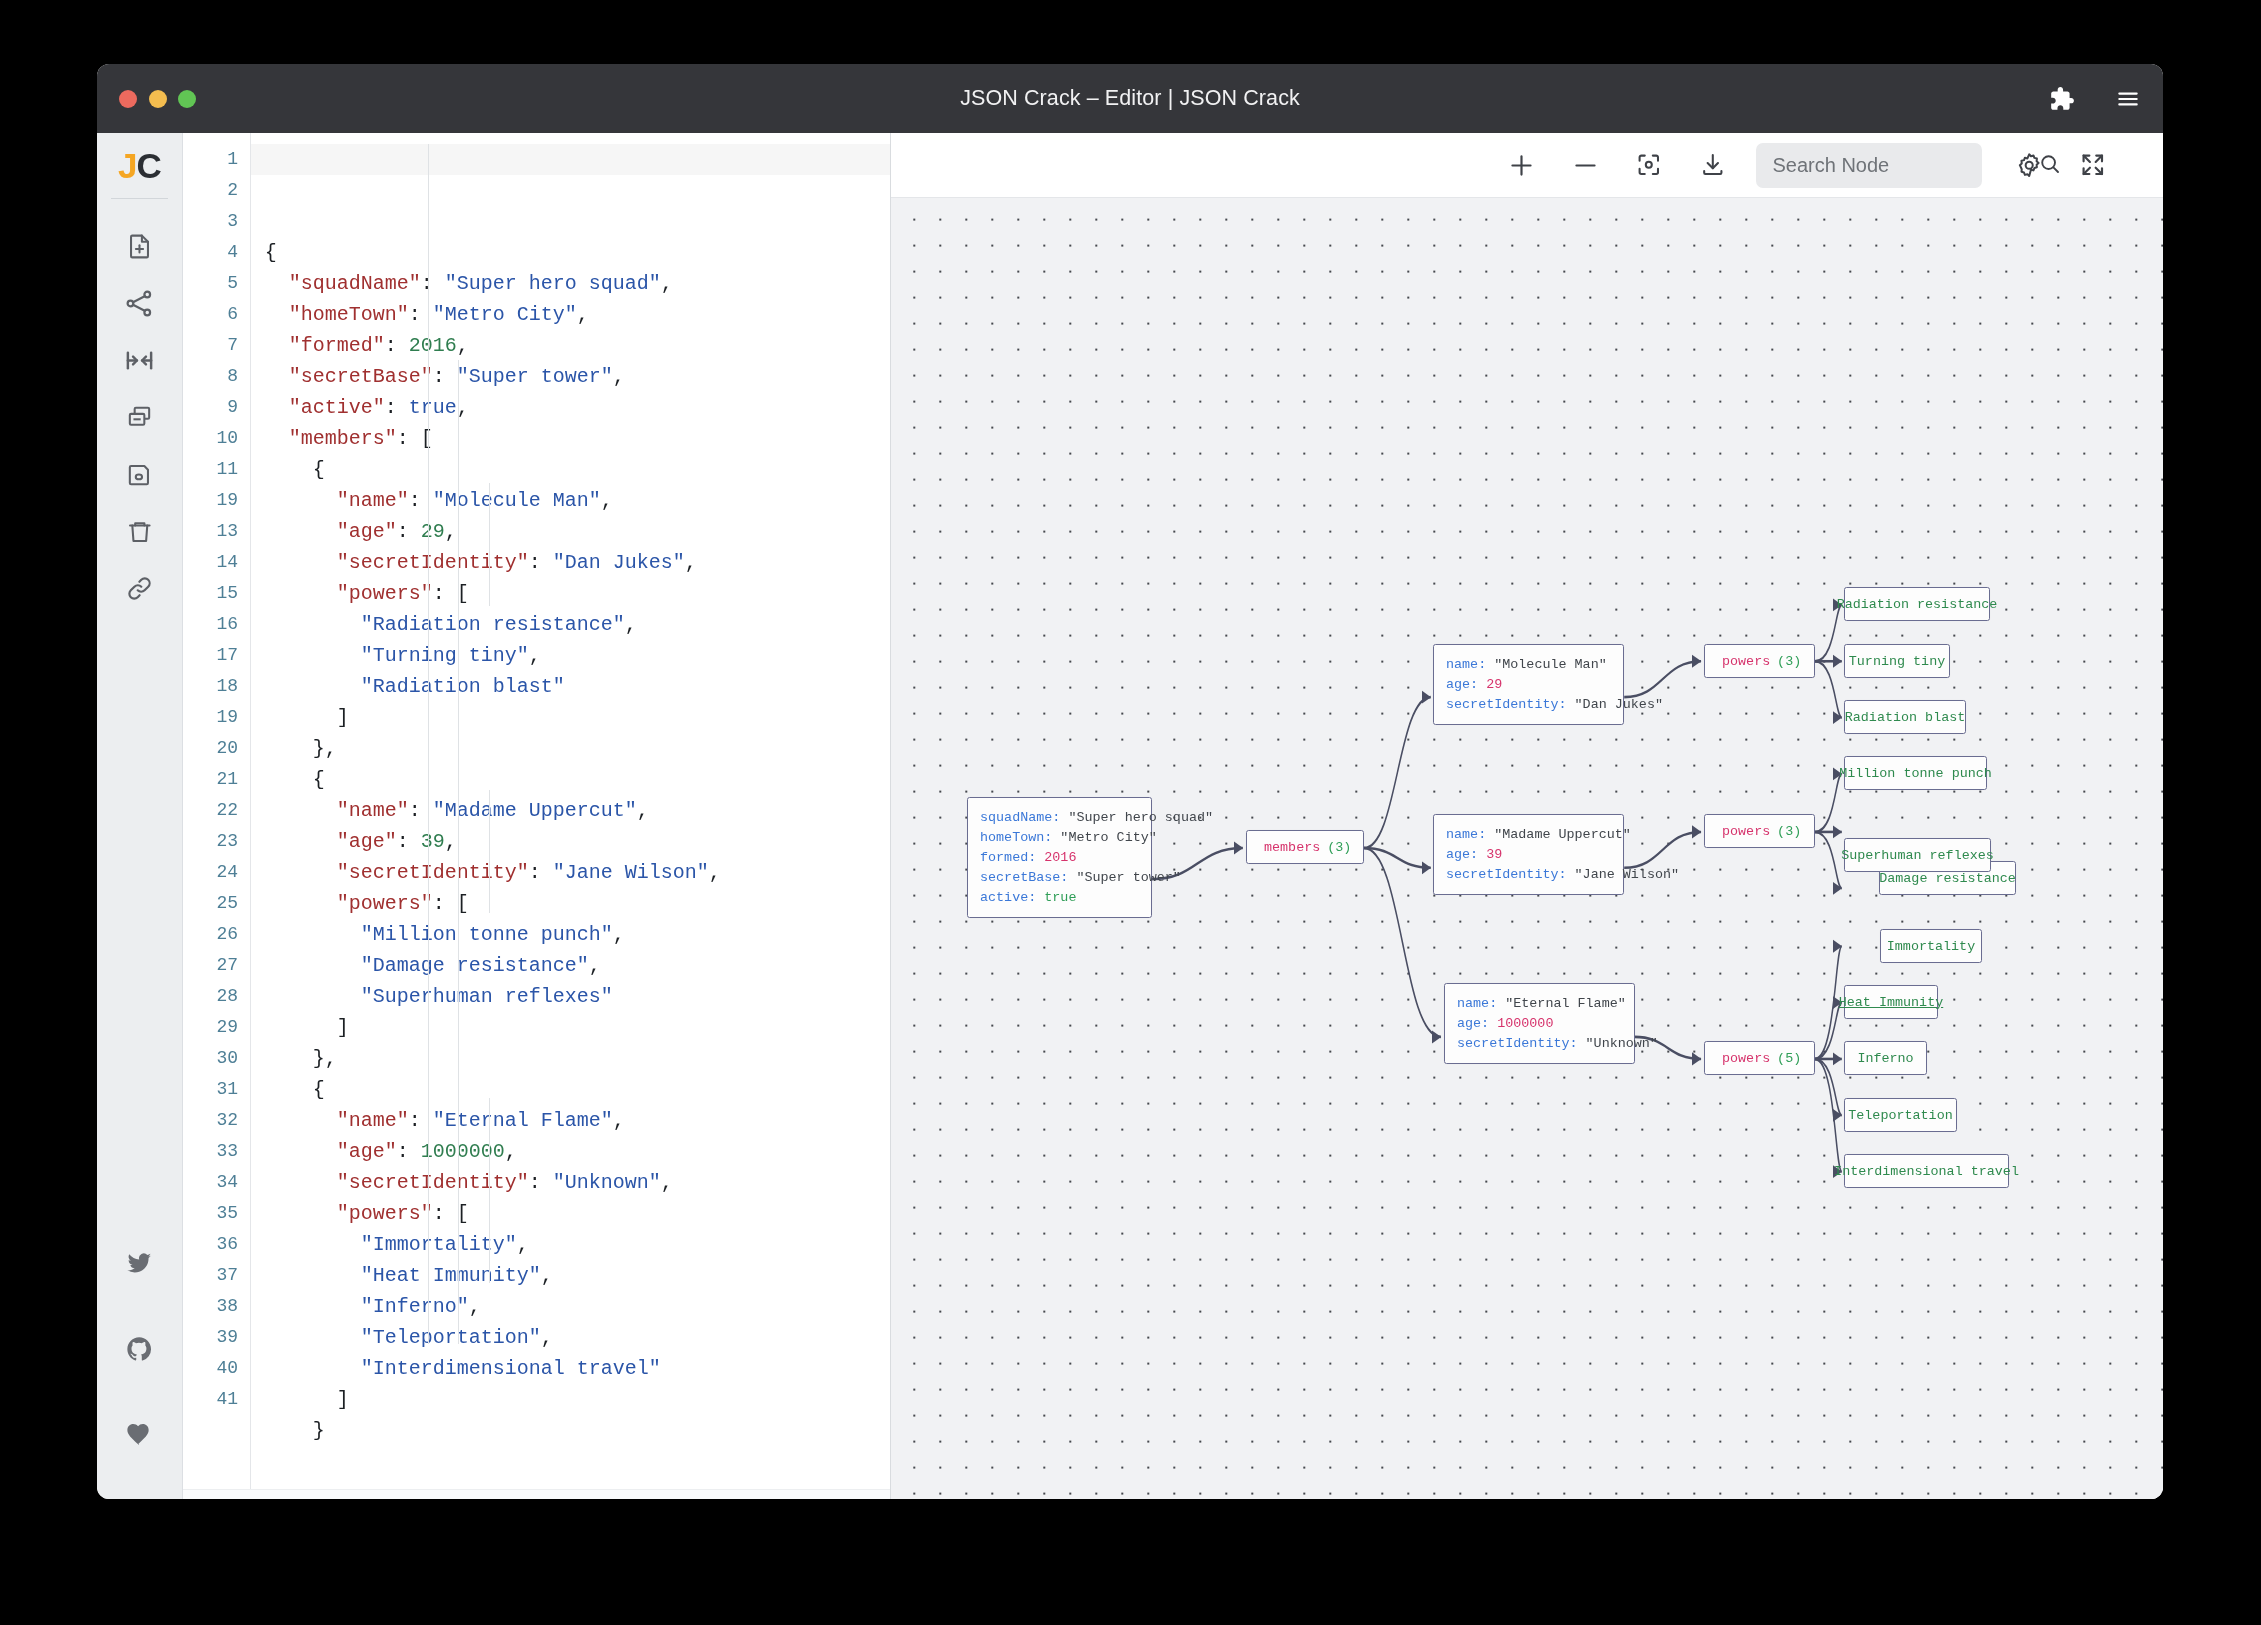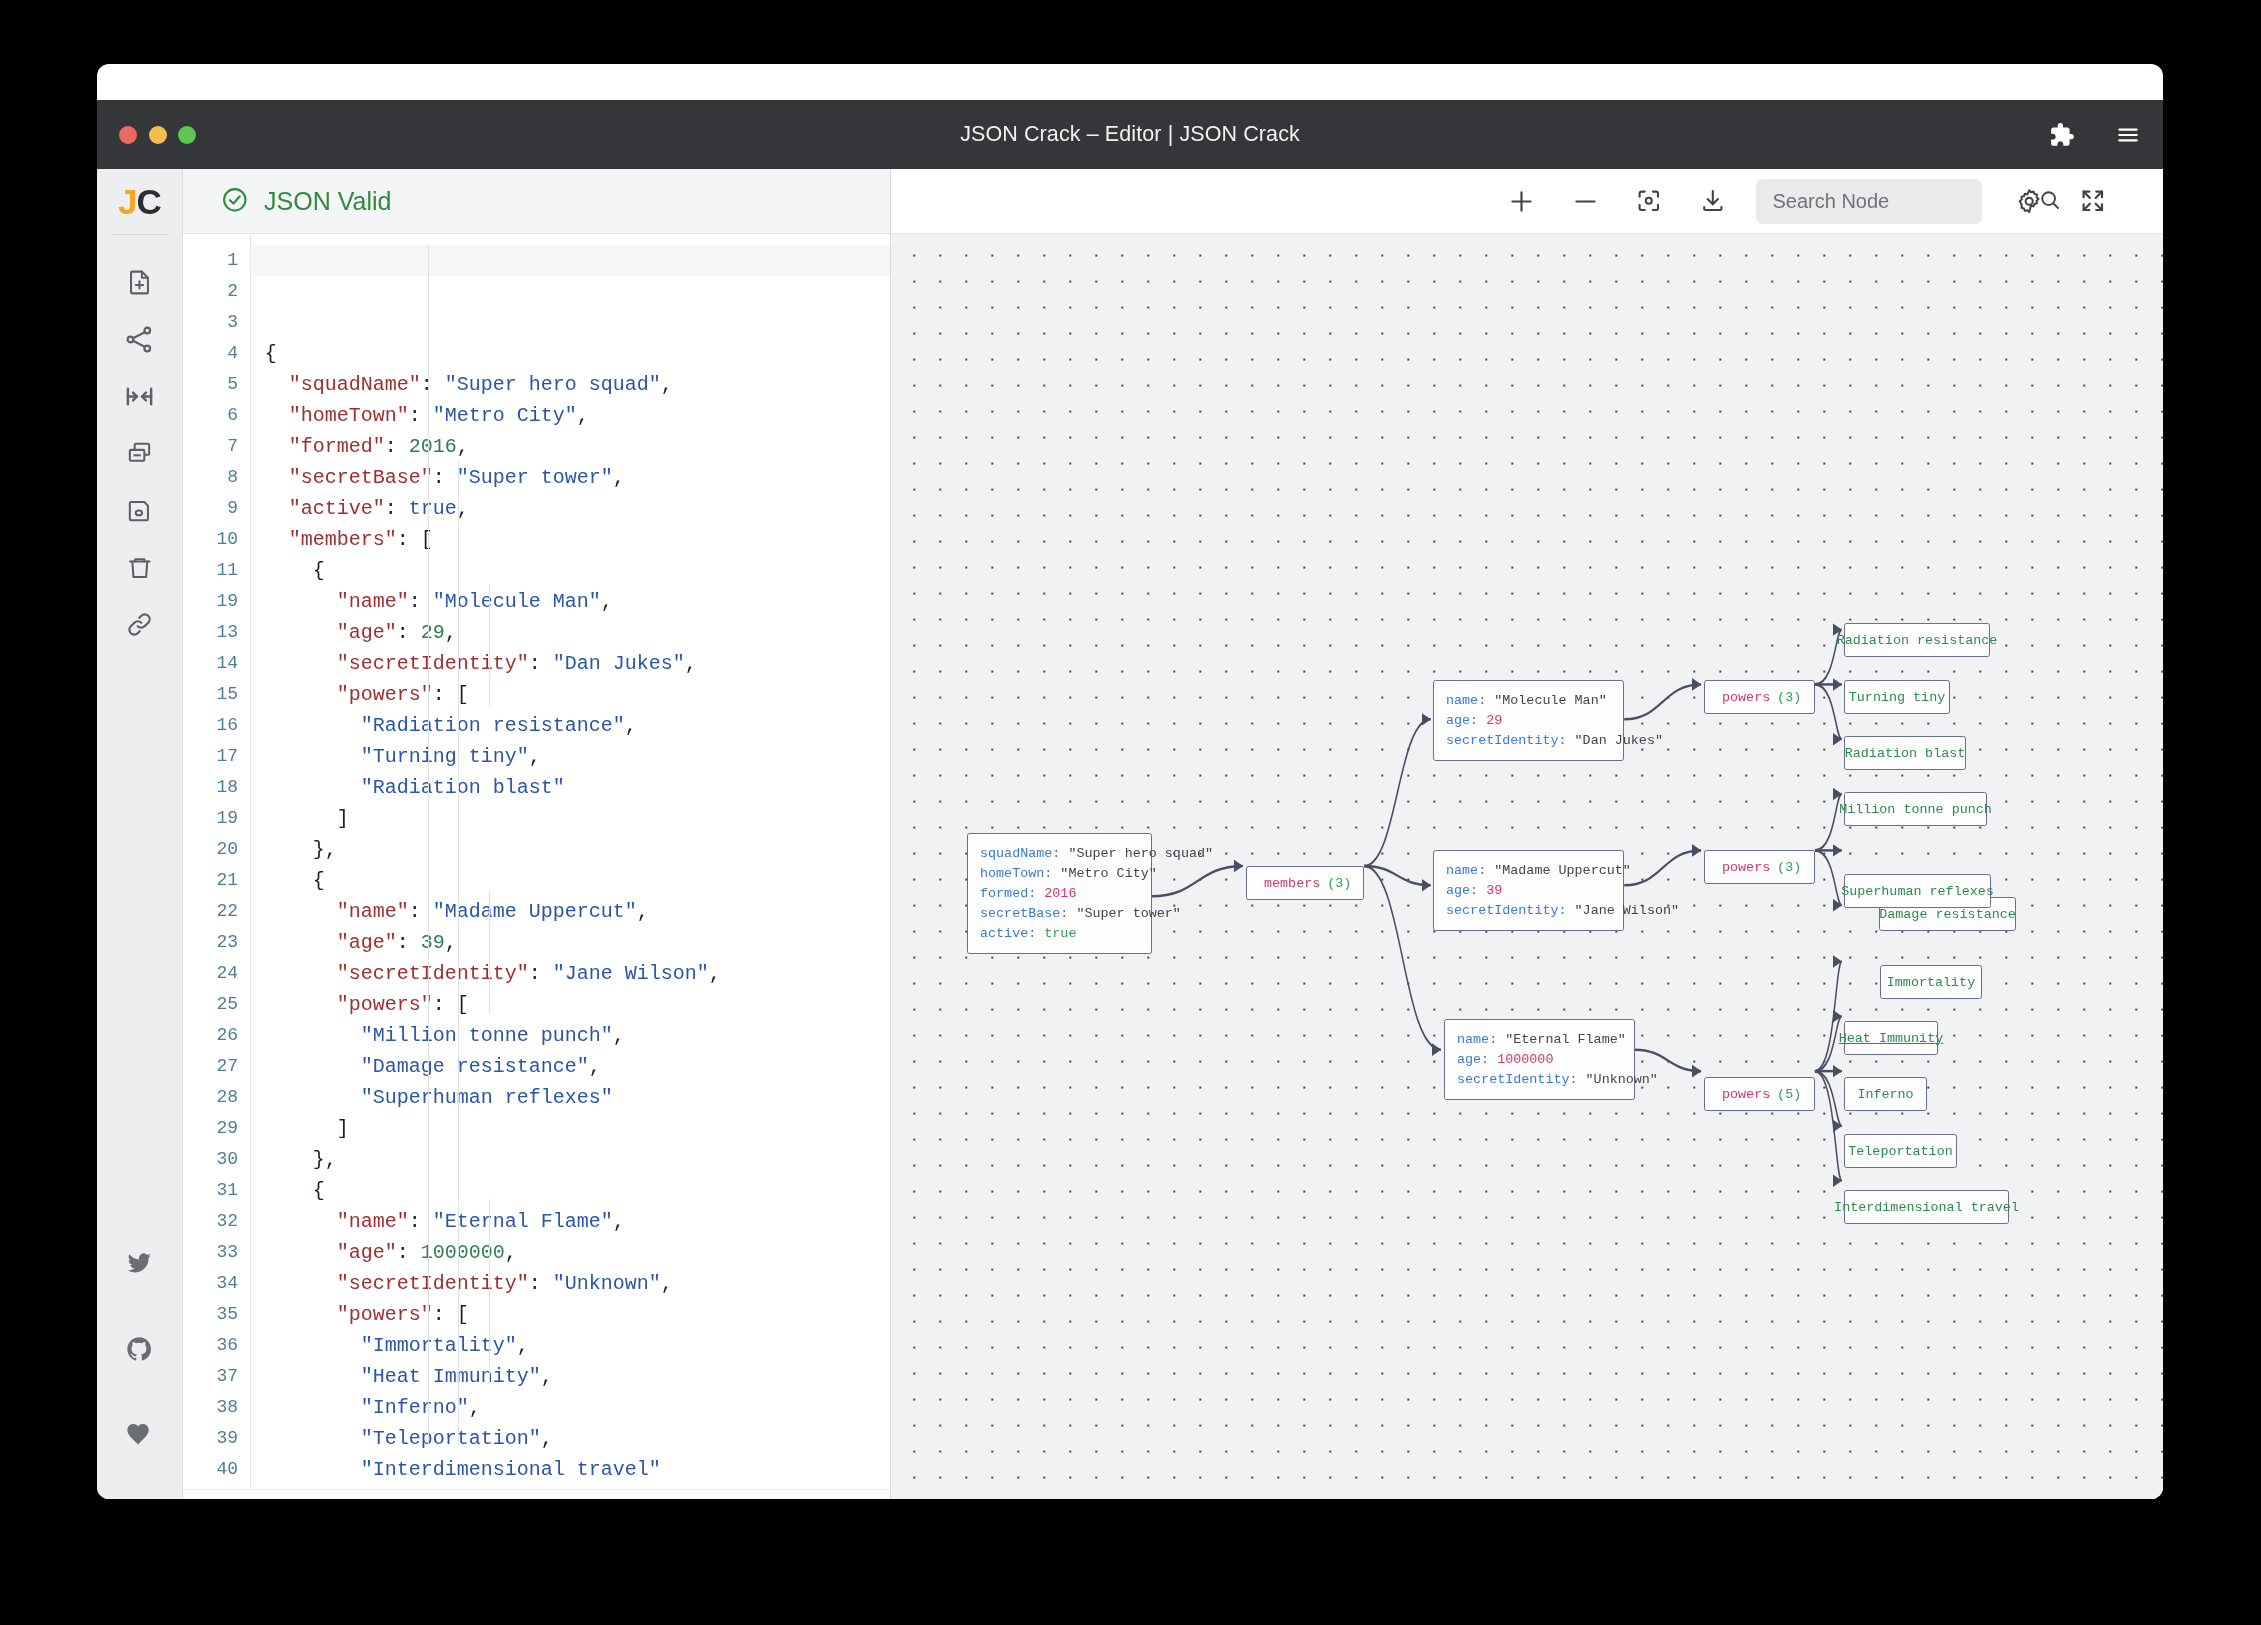--- a/index.html
+++ b/index.html
@@ -20,21 +20,20 @@
     display: flex;
     flex-direction: column;
   }
   
   .titlebar {
     height: 69px; flex: 0 0 69px;
     background: #35363a;
     display: flex; align-items: center;
     position: relative;
     padding: 0 22.4px;
-    margin-top: 36px;
   }
   .lights { display: flex; gap: 11.2px; align-items: center; }
   .light { width: 18px; height: 18px; border-radius: 50%; }
   .light.red { background: #ec6a5e; }
   .light.yellow { background: #f4bd4f; }
   .light.green { background: #61c554; }
   .title-text {
     position: absolute; left: 0; right: 0; text-align: center;
     color: #f1f1f2; font-size: 21.5px; letter-spacing: 0.1px;
     pointer-events: none;
@@ -294,29 +293,20 @@
         </div>
         <div class="rail-btn">
           <svg width="28.4" height="28.4" viewBox="0 0 24 24" fill="currentColor">
             <path d="M12 20.5l-1.4-1.3C5.4 14.5 2 11.4 2 7.6 2 4.8 4.2 2.6 7 2.6c1.6 0 3.1.7 4 1.9a5.3 5.3 0 0 1 4-1.9c2.8 0 5 2.2 5 5 0 3.8-3.4 6.9-8.6 11.6L12 20.5z"></path>
           </svg>
         </div>
       </div>
     </div>
 
     <div class="editor-pane">
-      <div class="valid-bar">
-        <span>
-          <svg width="27.6" height="27.6" viewBox="0 0 24 24" fill="none" stroke="#2e8b3d" stroke-width="1.8" stroke-linecap="round" stroke-linejoin="round">
-            <circle cx="12" cy="12" r="9.3"></circle>
-              <polyline points="7.8,12.3 10.8,15.2 16.4,8.9"></polyline>
-          </svg>
-        </span>
-        <span class="valid-text">JSON Valid</span>
-      </div>
       <div class="code-area">
         <div class="gutter" id="gutter">
             <div>1</div>
             <div>2</div>
             <div>3</div>
             <div>4</div>
             <div>5</div>
             <div>6</div>
             <div>7</div>
             <div>8</div>

